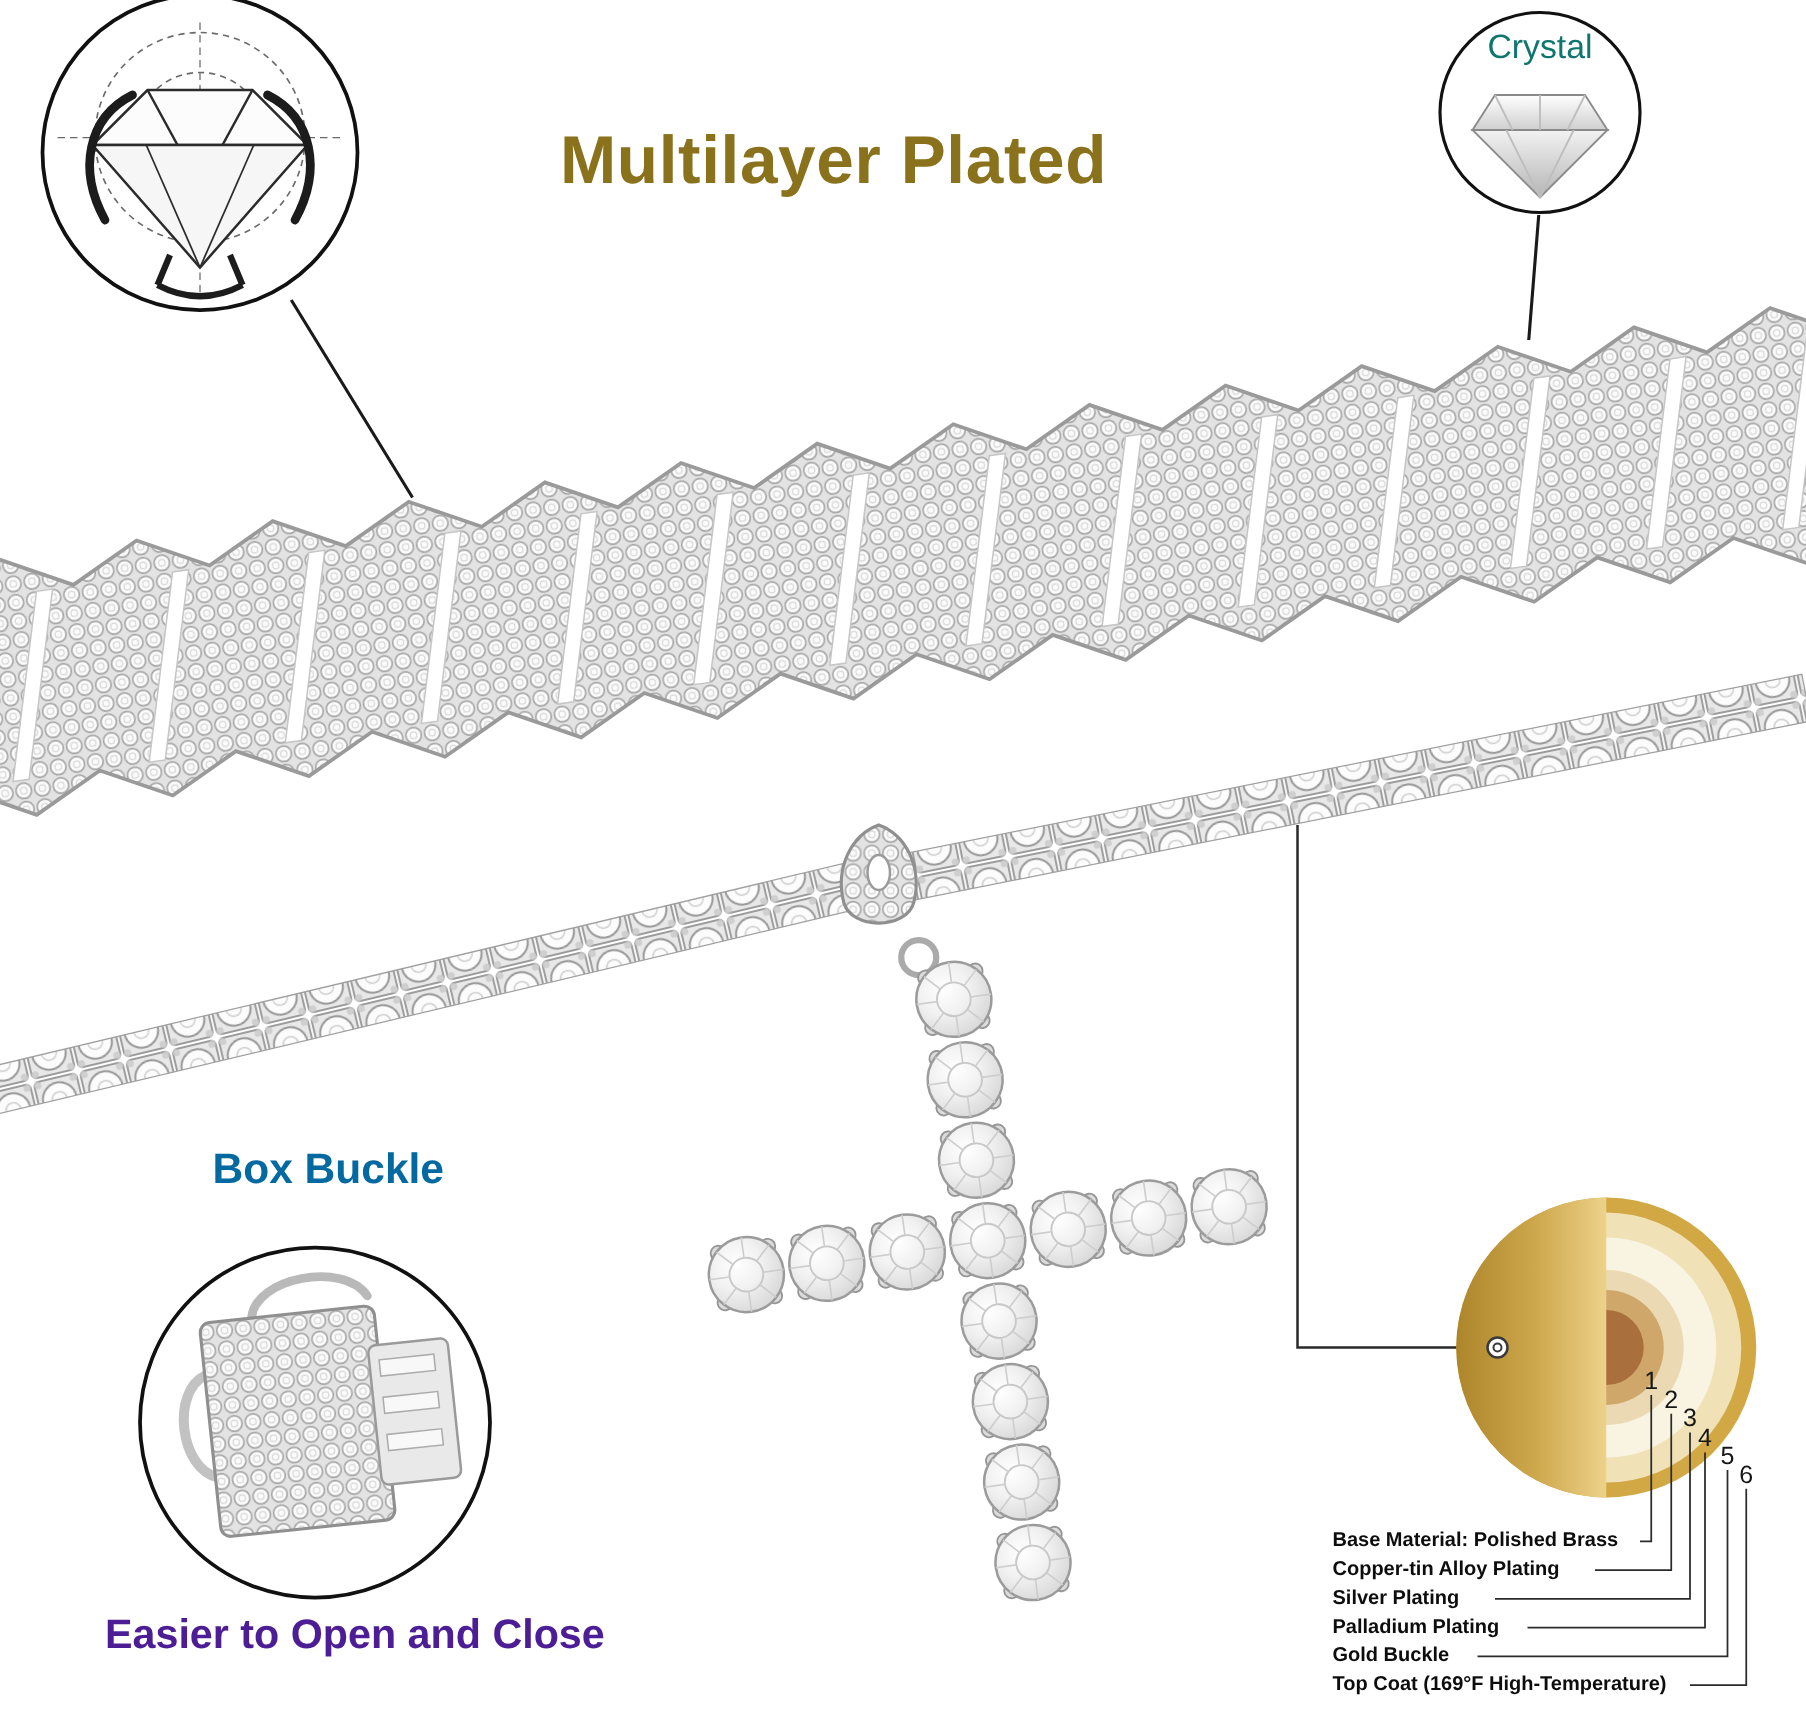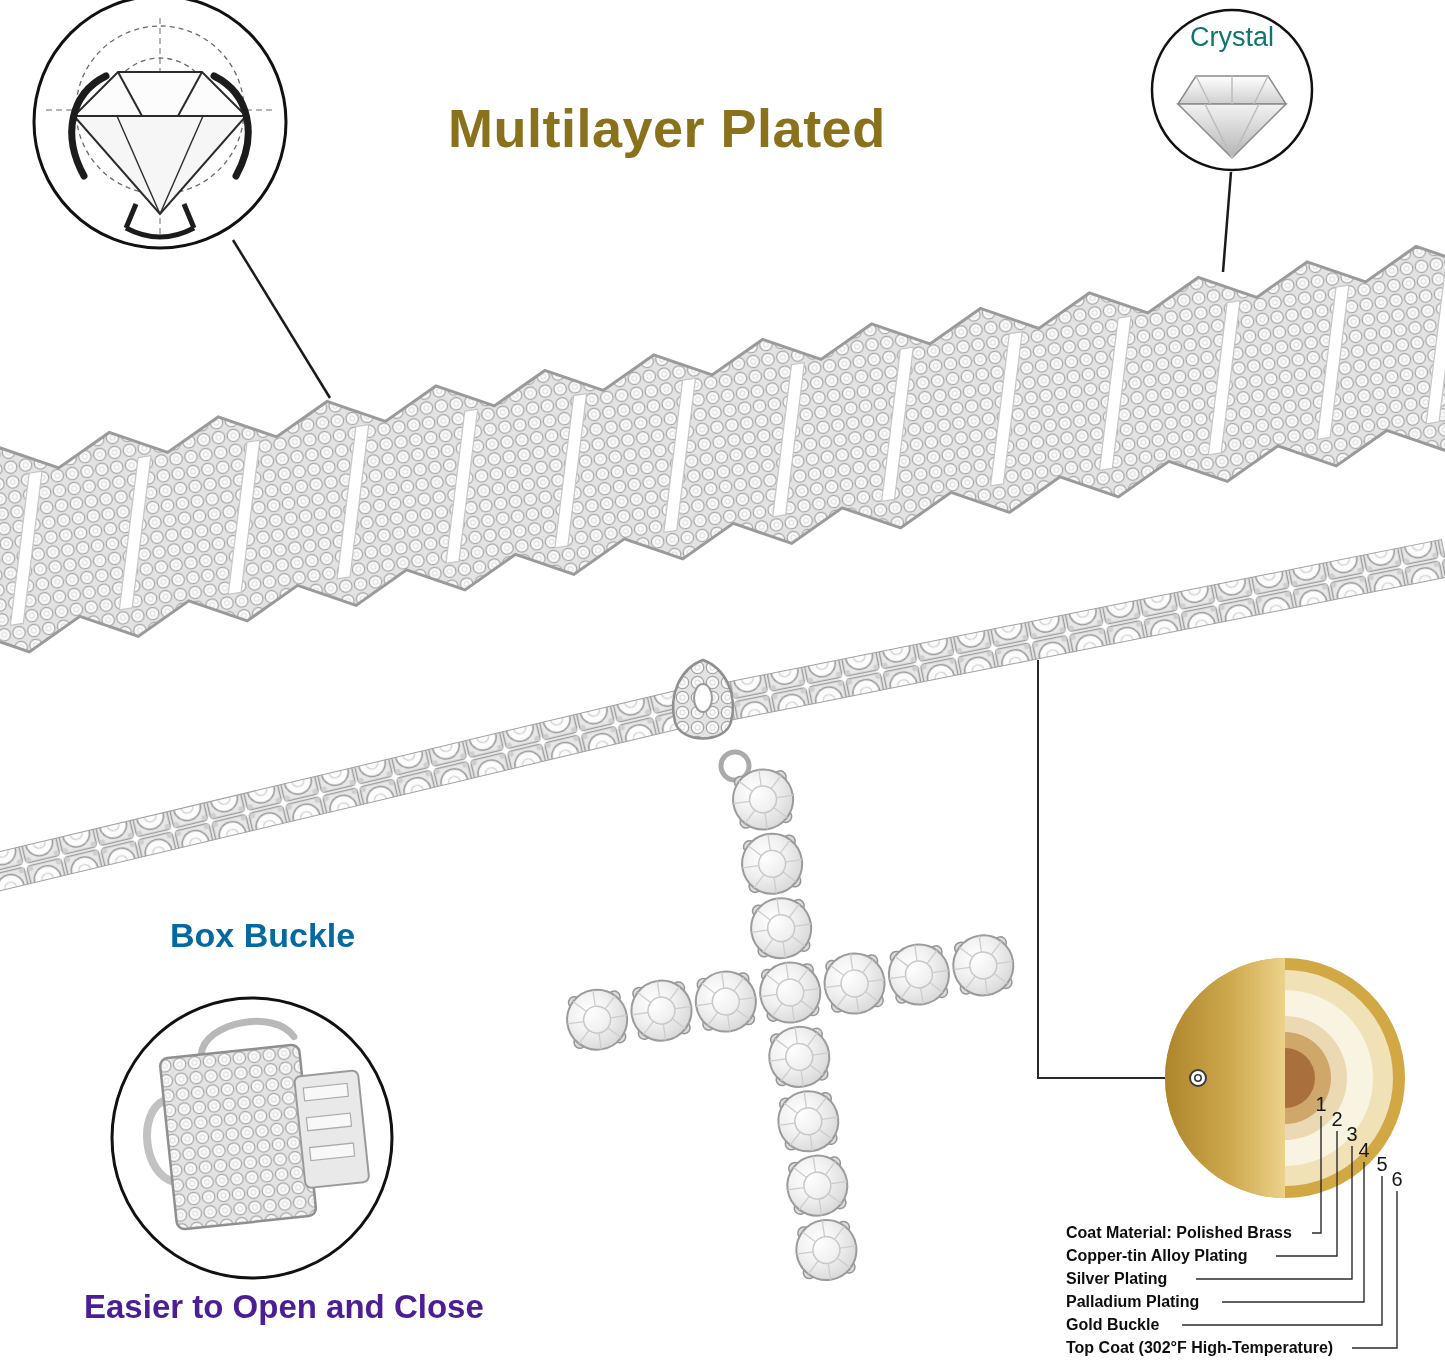--- a/index.html
+++ b/index.html
@@ -192,21 +192,21 @@
   <div class="headline">
     <div>Multilayer Plated</div>
   </div>
 
   <div class="crystal-label">Crystal</div>
 
   <div class="buckle-title">Box Buckle</div>
   <div class="buckle-caption">Easier to Open and Close</div>
 
   <div>
-    <div class="plating-label" style="top:1224px">Coat Material: Polished Brass</div>
+    <div class="plating-label" style="top:1224px">Base Material: Polished Brass</div>
     <div class="plating-label" style="top:1247px">Copper-tin Alloy Plating</div>
     <div class="plating-label" style="top:1270px">Silver Plating</div>
     <div class="plating-label" style="top:1293px">Palladium Plating</div>
     <div class="plating-label" style="top:1316px">Gold Buckle</div>
-    <div class="plating-label" style="top:1339px">Top Coat (302°F High-Temperature)</div>
+    <div class="plating-label" style="top:1339px">Top Coat (169°F High-Temperature)</div>
   </div>
 
 </div>
 
 </body></html>

